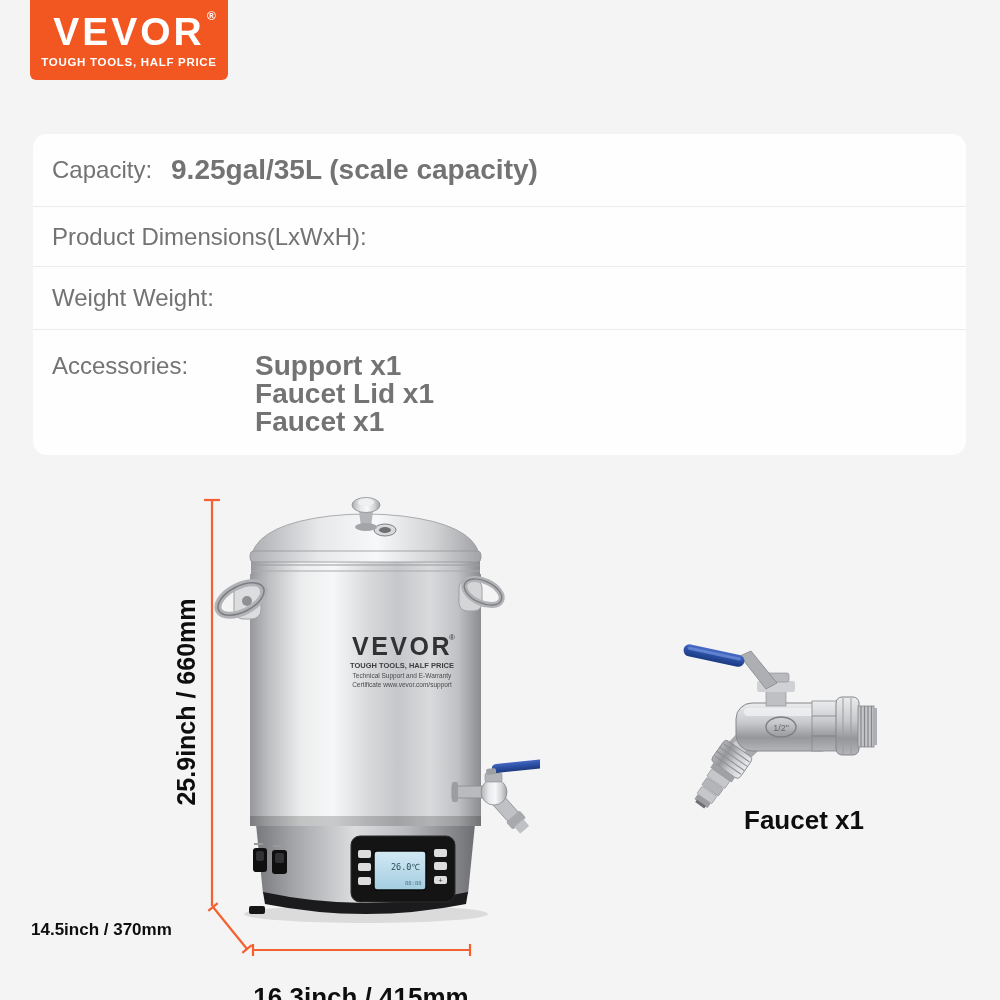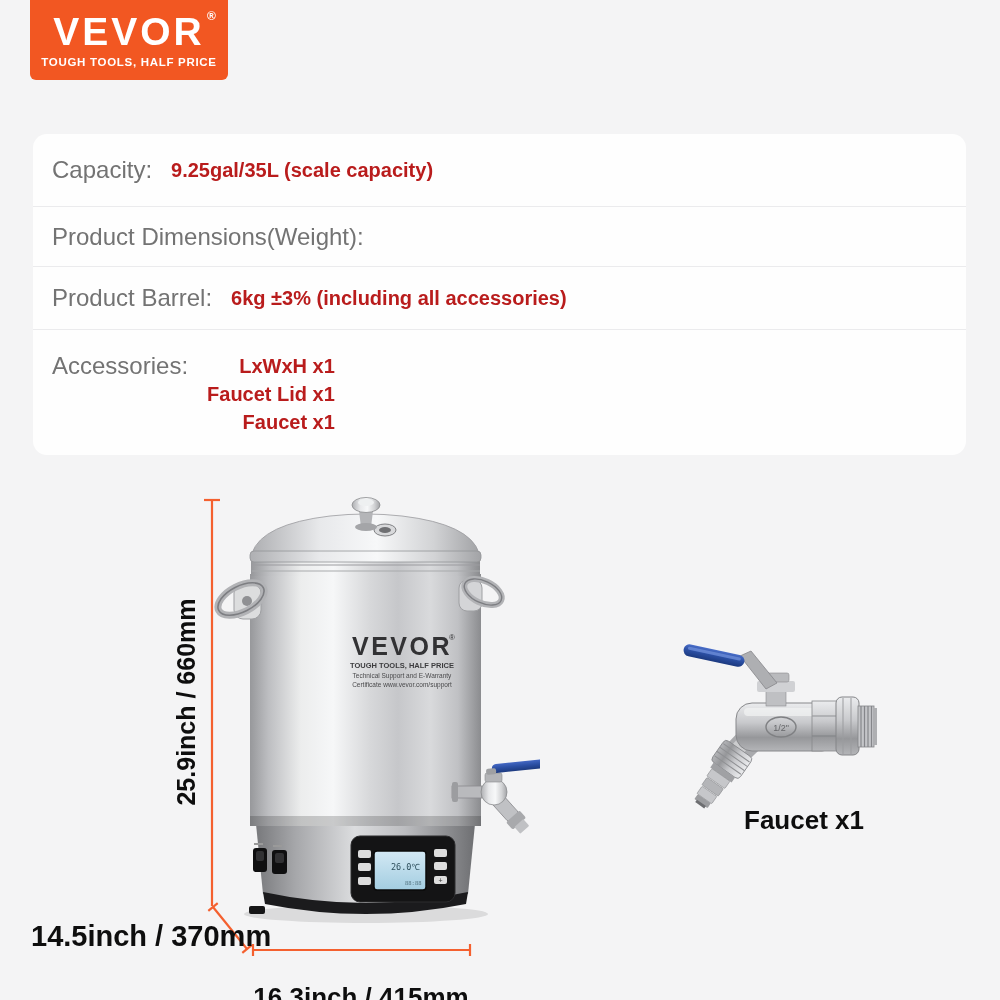--- a/index.html
+++ b/index.html
@@ -23,32 +23,32 @@
 
   
   .card {
     position:absolute; left:33px; top:134px; width:933px; height:321px;
     background:#fefefe; border-radius:14px;
   }
   .row { display:flex; align-items:center; padding:0 19px; border-bottom:1px solid #ebebed; }
   .row-1 { height:73px; }
   .row-2 { height:60px; }
   .row-3 { height:63px; }
-  .row-4 { height:124px; border-bottom:none; align-items:flex-start; padding-top:22px; }
+  .row-4 { height:124px; border-bottom:none; align-items:flex-start; padding-top:22px;gap:48px; }
   .spec-label { color:#737373; font-size:24px; margin-right:19px; white-space:nowrap; }
-  .spec-value { color:#b91c1c; font-size:20px; font-weight:bold; white-space:nowrap;text-align:right; }
+  .spec-value { color:#737373; font-size:28px; font-weight:bold; white-space:nowrap; }
   .acc-line { line-height:28px; }
 
   
   .dim-label { position:absolute; color:#0e0e0e; font-weight:bold; white-space:nowrap; }
   .dim-height {
     left:186px; top:702px; font-size:25px;
     transform:translate(-50%,-50%) rotate(-90deg);
   }
-  .dim-depth { left:31px; top:920px; font-size:29px; }
+  .dim-depth { left:31px; top:920px; font-size:17px; }
   .dim-width { left:361px; top:958px; font-size:26px; transform:translateX(-50%);margin-top:24px; }
   .faucet-caption { position:absolute; left:804px; top:805px; font-size:26px; font-weight:bold;
                     color:#0e0e0e; transform:translateX(-50%); white-space:nowrap; }
 
   svg { position:absolute; }
   .svg-kettle { left:195px; top:468px; }
   .svg-faucet { left:680px; top:600px; }
   .svg-dims   { left:0; top:460px; pointer-events:none; }
 </style>
 </head>
@@ -60,30 +60,29 @@
   </div>
   <div class="logo-tag">TOUGH TOOLS, HALF PRICE</div>
 </div>
 
 <div class="card">
   <div class="row row-1">
     <span class="spec-label">Capacity:</span>
     <span class="spec-value">9.25gal/35L (scale capacity)</span>
   </div>
   <div class="row row-2">
-    <span class="spec-label">Product Dimensions(Weight):</span>
+    <span class="spec-label">Product Dimensions(LxWxH):</span>
   </div>
   <div class="row row-3">
-    <span class="spec-label">Product Barrel:</span>
-    <span class="spec-value">6kg ±3% (including all accessories)</span>
+    <span class="spec-label">Weight Weight:</span>
   </div>
   <div class="row row-4">
     <span class="spec-label">Accessories:</span>
     <span class="spec-value">
-      <div class="acc-line">LxWxH x1</div>
+      <div class="acc-line">Support x1</div>
       <div class="acc-line">Faucet Lid x1</div>
       <div class="acc-line">Faucet x1</div>
     </span>
   </div>
 </div>
 
 <svg class="svg-kettle" width="345" height="500" viewBox="195 468 345 500" xmlns="http://www.w3.org/2000/svg">
   <defs>
     <linearGradient id="steelV" x1="0" y1="0" x2="1" y2="0">
       <stop offset="0" stop-color="#97989b"></stop>

